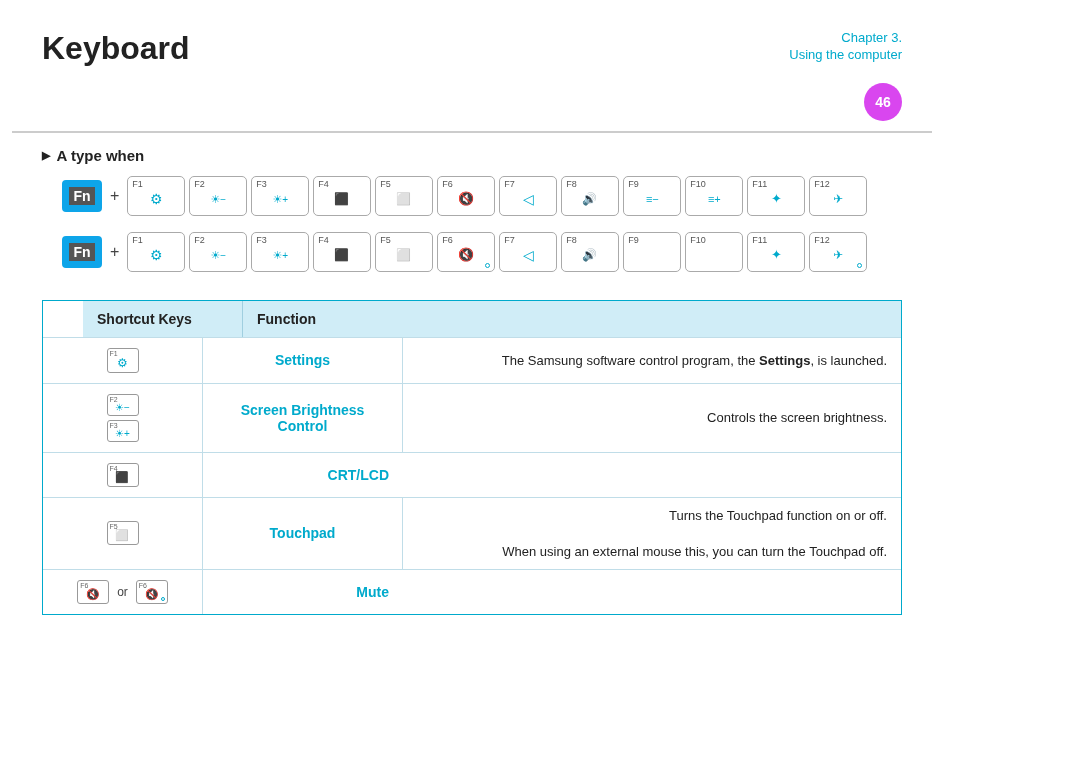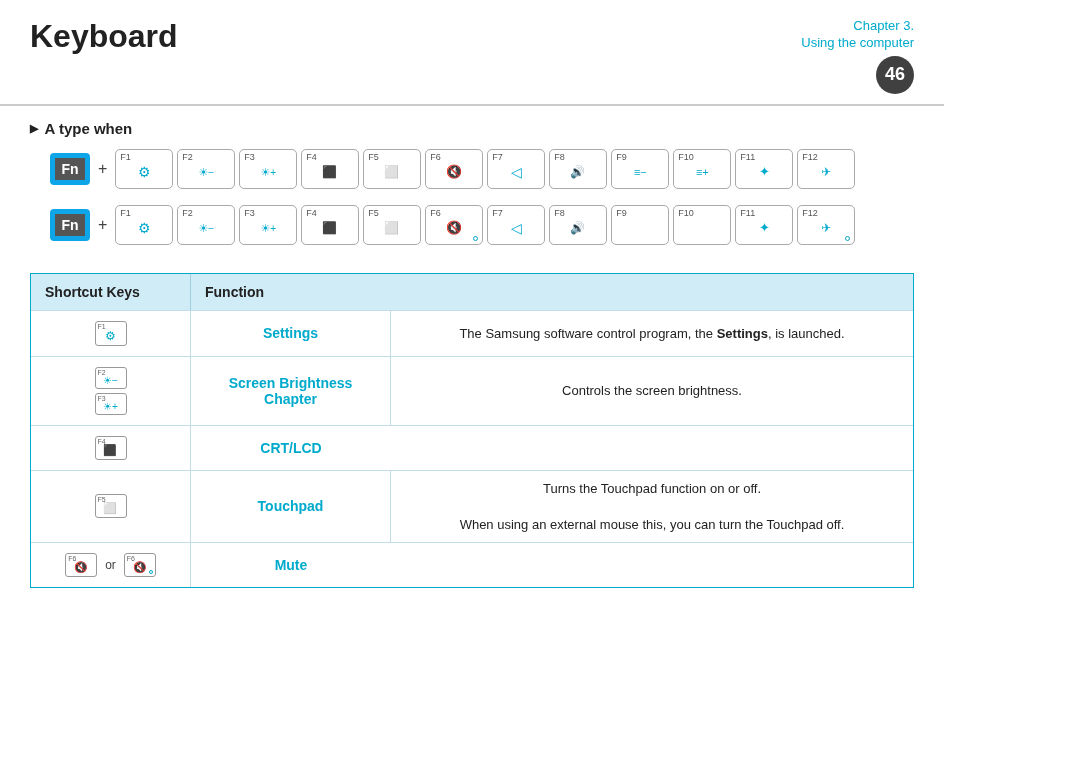--- a/index.html
+++ b/index.html
@@ -9,53 +9,53 @@
       color: #222;
       font-size: 14px;
       padding: 0;
     }
 
     .page {
       width: 944px;
       min-height: 766px;
       background: #fff;
       position: relative;
-      padding: 0;
+      padding: 12px;
     }
 
     
     .header {
       display: flex;
       align-items: flex-start;
       padding: 18px 30px 10px 30px;
       border-bottom: 2px solid #ccc;
       position: relative;
     }
     .page-title {
       font-size: 32px;
       font-weight: 900;
       color: #222;
       flex: 1;
     }
     .chapter-badge {
       display: flex;
       flex-direction: column;
       align-items: flex-end;
-      gap: 4px;
+      gap: 19px;
     }
     .chapter-text {
       color: #00aacc;
       font-size: 13px;
       text-align: right;
       line-height: 1.3;
     }
     .page-number {
-      background: #404040;
+      background: #d946ef;
       color: #fff;
-      font-size: 18px;
+      font-size: 14px;
       font-weight: bold;
       width: 38px;
       height: 38px;
       border-radius: 50%;
       display: flex;
       align-items: center;
       justify-content: center;
       margin-left: auto;
     }
 
@@ -88,21 +88,21 @@
       background: #555;
       color: #fff;
       font-weight: bold;
       font-size: 14px;
       border-radius: 4px;
       width: 40px;
       height: 32px;
       display: flex;
       align-items: center;
       justify-content: center;
-      border: 5px solid #0ea5e9;
+      border: 7px solid #0ea5e9;
     }
 
     .plus-sign {
       font-size: 16px;
       color: #444;
       margin: 0 4px;
     }
 
     .fkey {
       border: 1.5px solid #aaa;
@@ -148,20 +148,21 @@
     
     .table-container {
       margin: 16px 30px 0 30px;
       border: 1.5px solid #00aacc;
       border-bottom: none;
     }
     .table-header {
       display: grid;
       grid-template-columns: 160px 200px 1fr;
       background: #d0edf7;
+      margin-left: 40px;
     }
     .table-header .th {
       font-weight: bold;
       font-size: 14px;
       color: #222;
       padding: 10px 14px;
       border-right: 1px solid #a0cfe0;
     }
     .table-header .th:last-child {
       border-right: none;
@@ -177,21 +178,21 @@
     .table-body .td {
       padding: 10px 14px;
       border-right: 1px solid #c0dde8;
       font-size: 13px;
       vertical-align: middle;
       display: flex;
       align-items: center;
     }
     .table-body .td:last-child {
       border-right: none;
-      align-items: center;
+      align-items: flex-end;
     }
     .table-body .td-name {
       color: #00aacc;
       font-weight: bold;
       font-size: 14px;
       justify-content: center;
       text-align: center;
       flex-direction: column;
       gap: 2px;
     }
@@ -435,21 +436,21 @@
           <div class="mini-key">
             <span class="fnum-small">F2</span>
             <span class="ficon-mk" style="font-size:10px;">☀−</span>
           </div>
           <div class="mini-key">
             <span class="fnum-small">F3</span>
             <span class="ficon-mk" style="font-size:10px;">☀+</span>
           </div>
         </div>
         <div class="td td-name">
-          <span>Screen Brightness Chapter</span>
+          <span>Screen Brightness Control</span>
         </div>
         <div class="td td-func">
           <span class="func-text">Controls the screen brightness.</span>
         </div>
       </div>
 
       <div class="tr">
         <div class="td td-keys">
           <div class="mini-key">
             <span class="fnum-small">F4</span>

